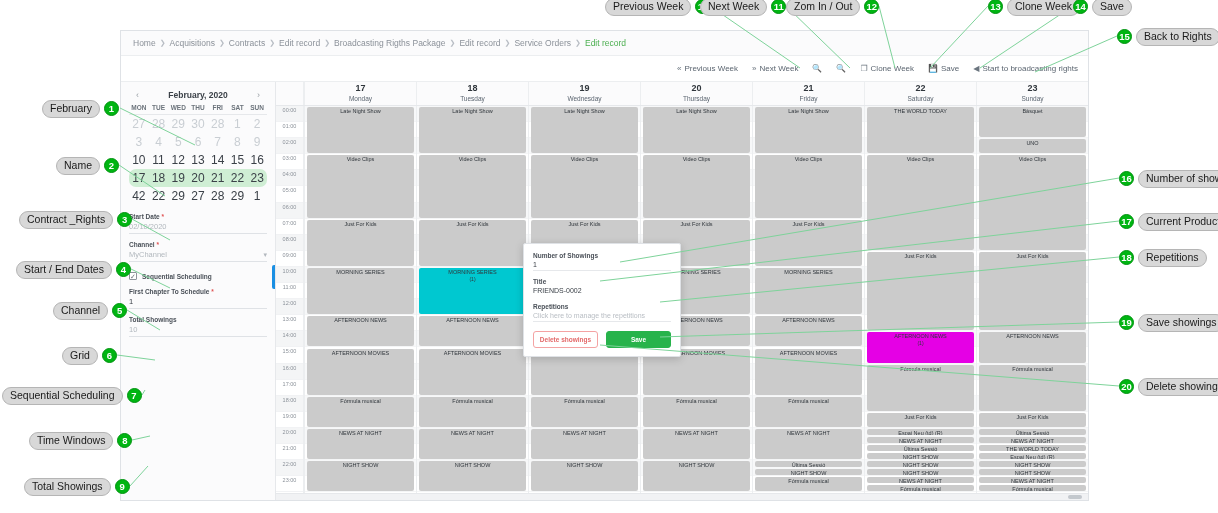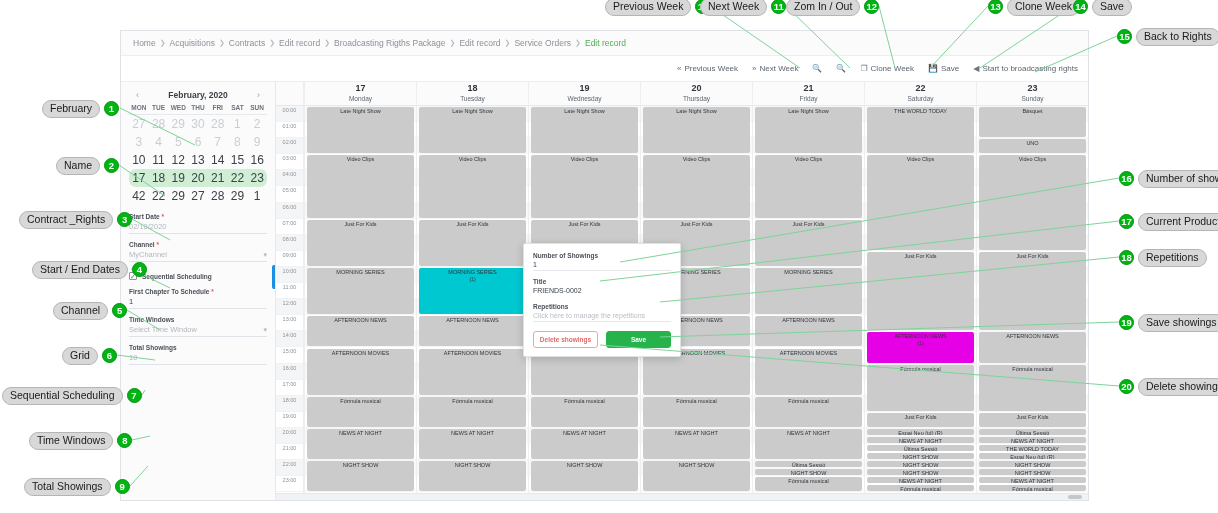--- a/index.html
+++ b/index.html
@@ -283,27 +283,20 @@
           </div>
           <div class="f-check">
             <span class="box">✓</span>
             <span class="ctext">Sequential Scheduling</span>
           </div>
           <div class="field">
             <div class="f-label">First Chapter To Schedule<span class="req"> *</span></div>
             <div class="f-value"><span>1</span></div>
           </div>
           <div class="field">
-            <div class="f-label">Time Windows</div>
-            <div class="f-value placeholder select">
-              <span>Select Time Window</span>
-              <span class="caret">▾</span>
-            </div>
-          </div>
-          <div class="field">
             <div class="f-label">Total Showings</div>
             <div class="f-value placeholder"><span>10</span></div>
           </div>
         </div>
 
       <div id="panel-handle"></div>
     </div>
 
     <div id="calendar">
       <div id="cal-header">
@@ -673,21 +666,21 @@
       <div class="callout-num">1</div>
     </div>
     <div class="callout numright" style="left: 56px; top: 157px;">
       <div class="callout-label">Name</div>
       <div class="callout-num">2</div>
     </div>
     <div class="callout numright" style="left: 19px; top: 211px;">
       <div class="callout-label">Contract _Rights</div>
       <div class="callout-num">3</div>
     </div>
-    <div class="callout numright" style="left: 32px; top: 261px;">
+    <div class="callout numright" style="left: 16px; top: 261px;">
       <div class="callout-label">Start / End Dates</div>
       <div class="callout-num">4</div>
     </div>
     <div class="callout numright" style="left: 53px; top: 302px;">
       <div class="callout-label">Channel</div>
       <div class="callout-num">5</div>
     </div>
     <div class="callout numright" style="left: 62px; top: 347px;">
       <div class="callout-label">Grid</div>
       <div class="callout-num">6</div>

